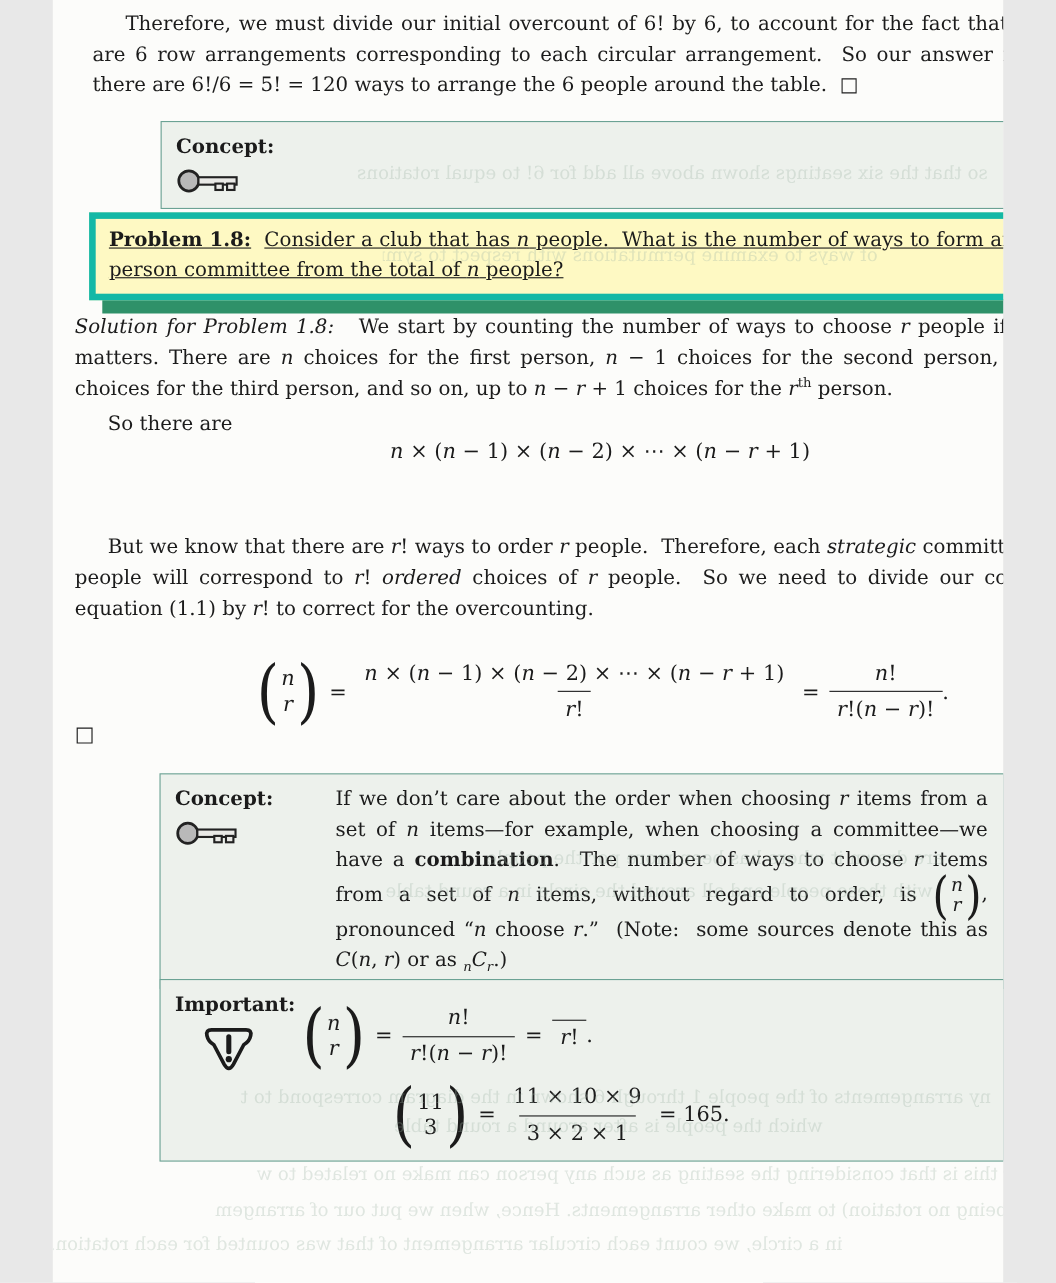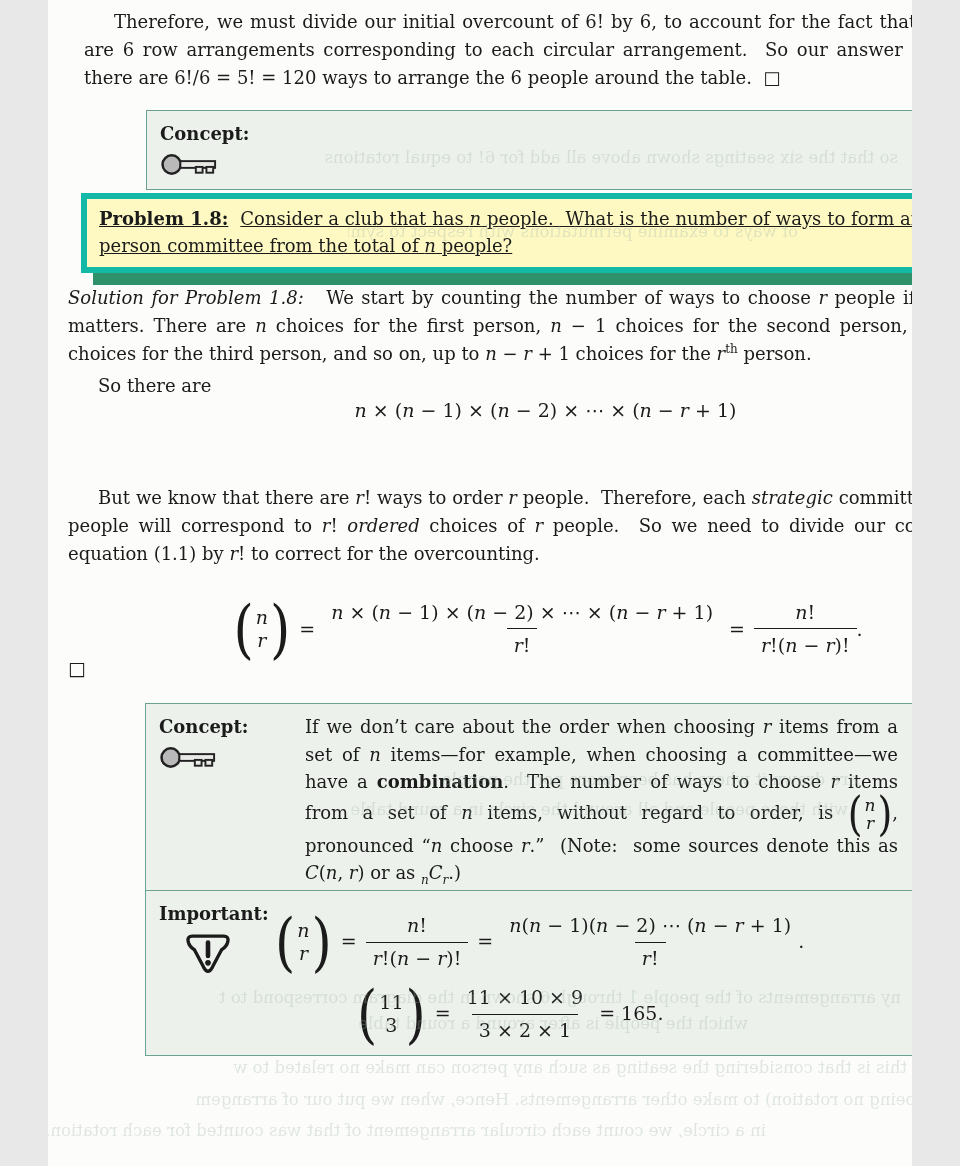--- a/index.html
+++ b/index.html
@@ -176,21 +176,20 @@
           </span>
           <span class="paren">)</span>
         </span>
         <span class="eqsign">=</span>
         <span class="frac">
           <span class="num"><i>n</i>!</span>
           <span class="den"><i>r</i>!(<i>n</i> − <i>r</i>)!</span>
         </span>
         <span class="eqsign">=</span>
         <span class="frac">
-          <span class="num"><i>n</i>(<i>n</i> − 1)(<i>n</i> − 2) ⋯ (<i>n</i> − <i>r</i> + 1)</span>
           <span class="den"><i>r</i>!</span>
         </span>
         <span>.</span>
       </div>
 
 
       <div class="eq" style="margin:12px 0 0 52px;">
         <span class="binom">
           <span class="paren">(</span>
           <span class="bcol">

